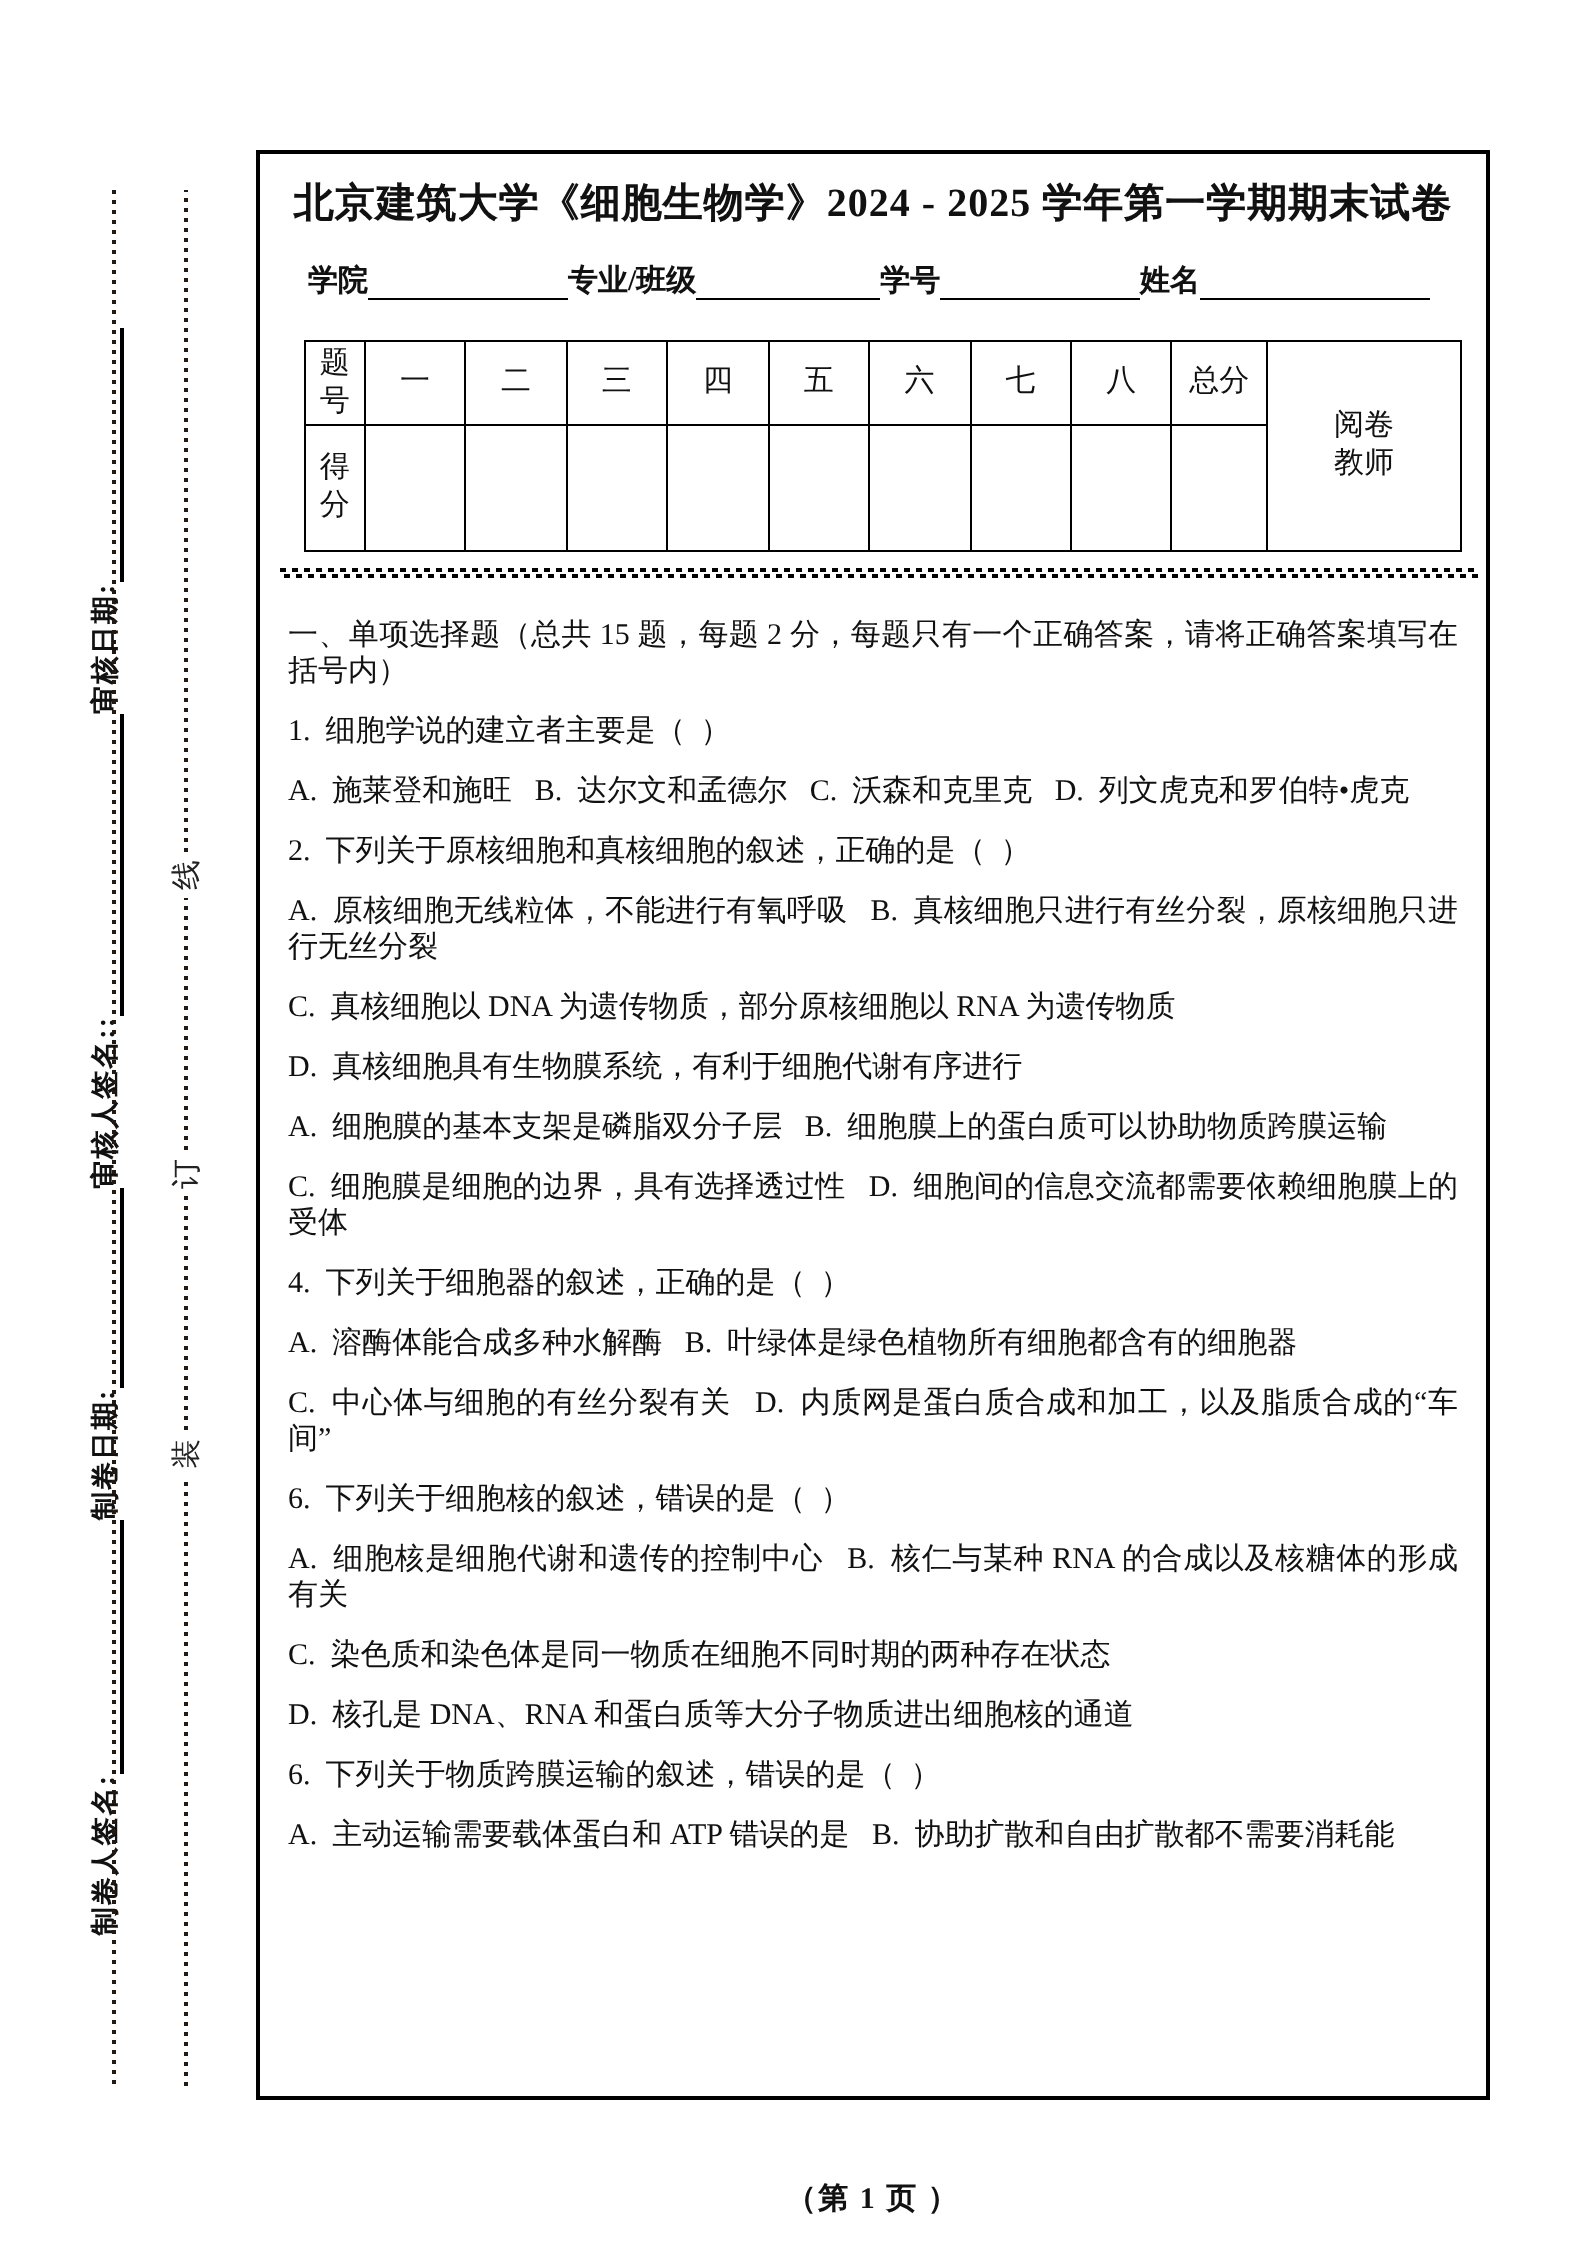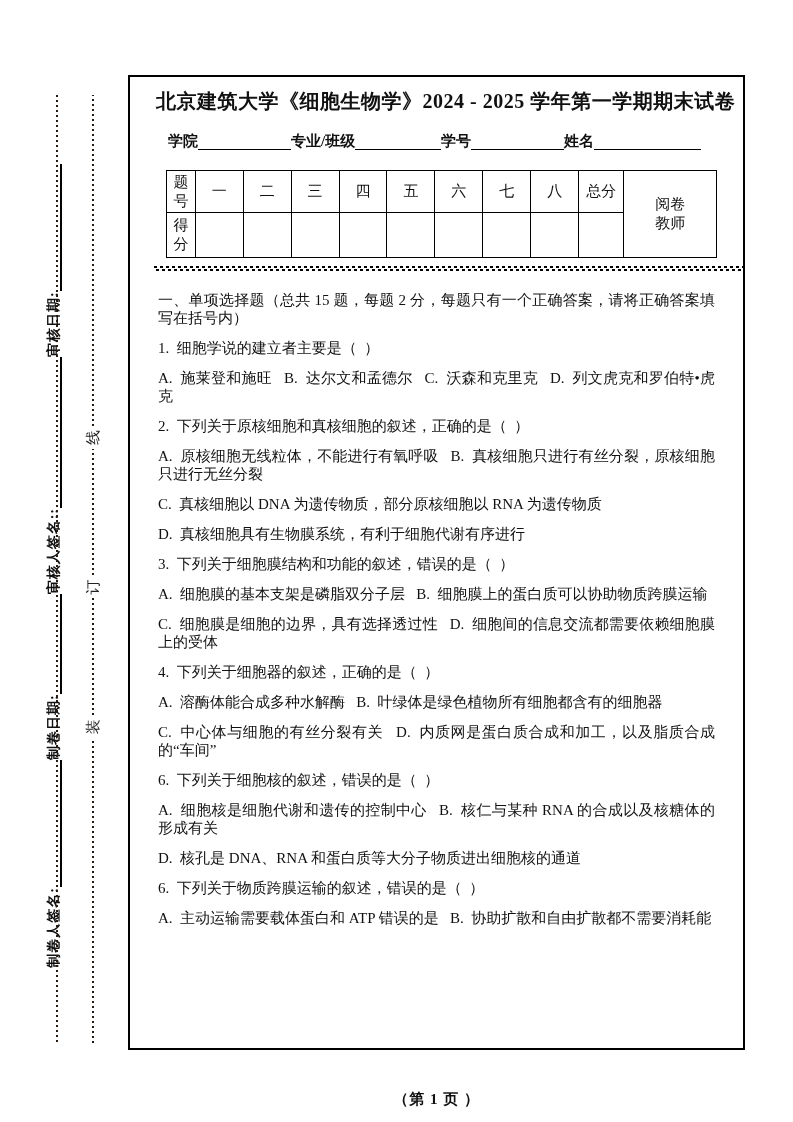--- a/index.html
+++ b/index.html
@@ -48,21 +48,21 @@
   .dots { height: 2px; background: repeating-linear-gradient(90deg, #241a12 0 2px, transparent 2px 5px); }
   .d0 { width: 313px; } .d1 { width: 120px; } .d2 { width: 130px; } .d3 { width: 340px; }
   .bchar { padding: 0 4px; color: #222; }
 
   
   .content-box {
     position: absolute;
     left: 128px; top: 75px;
     width: 617px; height: 975px;
     border: 2px solid #000;
-    padding: 8px 26px;
+    padding: 8px 12px;
     overflow: hidden;
     background: #fff;
   }
 
   .paper-title {
     text-align: center;
     font-size: 20px;
     font-weight: bold;
     white-space: nowrap;
     letter-spacing: 0.5px;
@@ -87,21 +87,21 @@
     font-size: 15px;
   }
   table.score td {
     border: 1.5px solid #000;
     text-align: center;
     vertical-align: middle;
     line-height: 19px;
     padding: 0;
   }
   tr.r1 td { height: 42px; }
-  tr.r2 td { height: 45px; }
+  tr.r2 td { height: 63px; }
   td.rowlabel { width: 30px; }
   .exm { display: inline-block; width: 2.3em; }
 
   .dotted-sep {
     margin: 8px 0 0 -2px;
     width: 599px; height: 5px;
     background: repeating-linear-gradient(90deg, #000 0 3px, transparent 3px 6px),
                 repeating-linear-gradient(90deg, #000 0 3px, transparent 3px 6px);
     background-size: 100% 2px;
     background-position: 0 0, 2px 3px;
@@ -216,28 +216,28 @@
   <div class="dotted-sep"></div>
 
   <div id="paragraphs">
       <p>一、单项选择题（总共 15 题，每题 2 分，每题只有一个正确答案，请将正确答案填写在括号内）</p>
       <p>1.  细胞学说的建立者主要是（  ）</p>
       <p>A.  施莱登和施旺   B.  达尔文和孟德尔   C.  沃森和克里克   D.  列文虎克和罗伯特•虎克</p>
       <p>2.  下列关于原核细胞和真核细胞的叙述，正确的是（  ）</p>
       <p>A.  原核细胞无线粒体，不能进行有氧呼吸   B.  真核细胞只进行有丝分裂，原核细胞只进行无丝分裂</p>
       <p>C.  真核细胞以 DNA 为遗传物质，部分原核细胞以 RNA 为遗传物质</p>
       <p>D.  真核细胞具有生物膜系统，有利于细胞代谢有序进行</p>
-      <p>3.  下列关于细胞膜结构和功能的叙述，错误的是（  ）</p>
       <p>A.  细胞膜的基本支架是磷脂双分子层   B.  细胞膜上的蛋白质可以协助物质跨膜运输</p>
       <p>C.  细胞膜是细胞的边界，具有选择透过性   D.  细胞间的信息交流都需要依赖细胞膜上的受体</p>
       <p>4.  下列关于细胞器的叙述，正确的是（  ）</p>
       <p>A.  溶酶体能合成多种水解酶   B.  叶绿体是绿色植物所有细胞都含有的细胞器</p>
       <p>C.  中心体与细胞的有丝分裂有关   D.  内质网是蛋白质合成和加工，以及脂质合成的“车间”</p>
       <p>6.  下列关于细胞核的叙述，错误的是（  ）</p>
       <p>A.  细胞核是细胞代谢和遗传的控制中心   B.  核仁与某种 RNA 的合成以及核糖体的形成有关</p>
+      <p>C.  染色质和染色体是同一物质在细胞不同时期的两种存在状态</p>
       <p>D.  核孔是 DNA、RNA 和蛋白质等大分子物质进出细胞核的通道</p>
       <p>6.  下列关于物质跨膜运输的叙述，错误的是（  ）</p>
       <p>A.  主动运输需要载体蛋白和 ATP 错误的是   B.  协助扩散和自由扩散都不需要消耗能</p>
     </div>
 
 </div>
 
 <div class="footer">（第 1 页 ）</div>
 
 </body></html>

